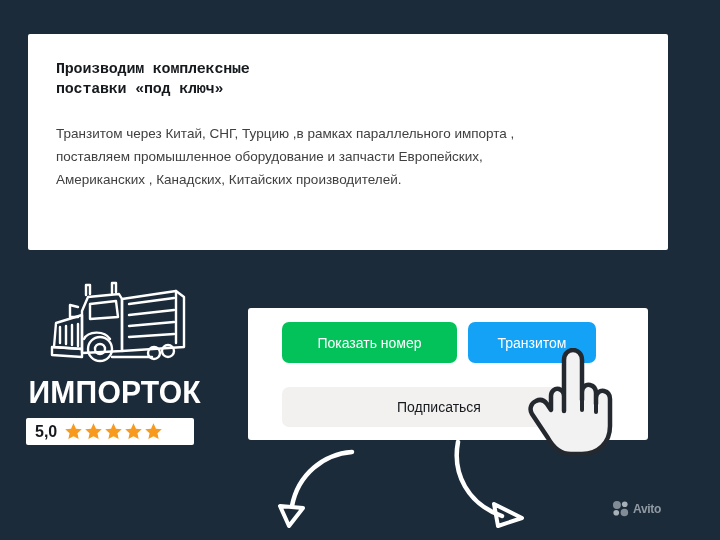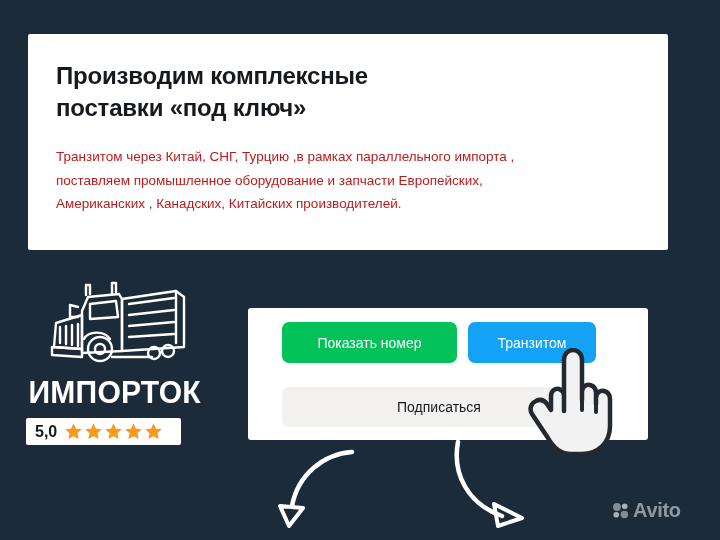--- a/index.html
+++ b/index.html
@@ -11,42 +11,43 @@
   }
   .stage{position:absolute;inset:0;}
 
   
   .info-card{
     position:absolute;left:28px;top:34px;width:640px;height:216px;
     background:#ffffff;border-radius:2px;
     box-sizing:border-box;padding:26px 28px 0 28px;
   }
   .info-title{
-    font-size:24px;font-weight:700;color:#16191d;
+    font-size:15px;font-weight:700;color:#16191d;
     line-height:1.32;letter-spacing:-0.2px;margin:0 0 0 0;
     white-space:pre-line;
+    font-family:Liberation Mono, monospace;
   }
   .info-body{
-    margin-top:22px;font-size:13.5px;line-height:1.72;color:#b91c1c;
+    margin-top:22px;font-size:13.5px;line-height:1.72;color:#404040;
     max-width:500px;
   }
 
   
   .logo-block{position:absolute;left:26px;top:277px;width:168px;}
   .truck-wrap{width:168px;height:96px;display:block;}
   .brand-name{
     margin-top:2px;text-align:center;color:#ffffff;
     font-size:31px;font-weight:700;letter-spacing:0.2px;
     font-family:"Liberation Sans","DejaVu Sans",sans-serif;
     transform:scaleX(0.97);
   }
   .rating-bar{
     margin-top:7px;background:#ffffff;border-radius:2px;
     height:27px;display:flex;align-items:center;gap:7px;
-    padding:0 9px;box-sizing:border-box;width:155px;
+    padding:0 9px;box-sizing:border-box;width:168px;
   }
   .rating-value{font-size:16px;font-weight:600;color:#16191d;line-height:1;}
   .stars{display:flex;gap:1px;}
   .star{width:19px;height:19px;display:block;}
 
   
   .actions-panel{
     position:absolute;left:248px;top:308px;width:400px;height:132px;
     background:#ffffff;border-radius:3px;
     box-sizing:border-box;padding:14px 0 0 34px;
@@ -77,21 +78,21 @@
   .arrow-left{left:268px;top:448px;width:88px;height:92px;}
   .arrow-right{left:452px;top:440px;width:88px;height:100px;}
 
   
   .avito-mark{
     position:absolute;left:612px;top:500px;
     display:flex;align-items:center;gap:4px;opacity:0.92;
   }
   .avito-dots{width:17px;height:17px;display:block;}
   .avito-word{
-    color:#9aa3ac;font-size:20px;font-weight:700;line-height:1;
+    color:#9aa3ac;font-size:12px;font-weight:700;line-height:1;
     letter-spacing:-0.3px;
   }
 </style>
 </head>
 <body>
 
 <div class="stage">
 
   <div class="info-card">
     <h1 class="info-title">Производим комплексные

